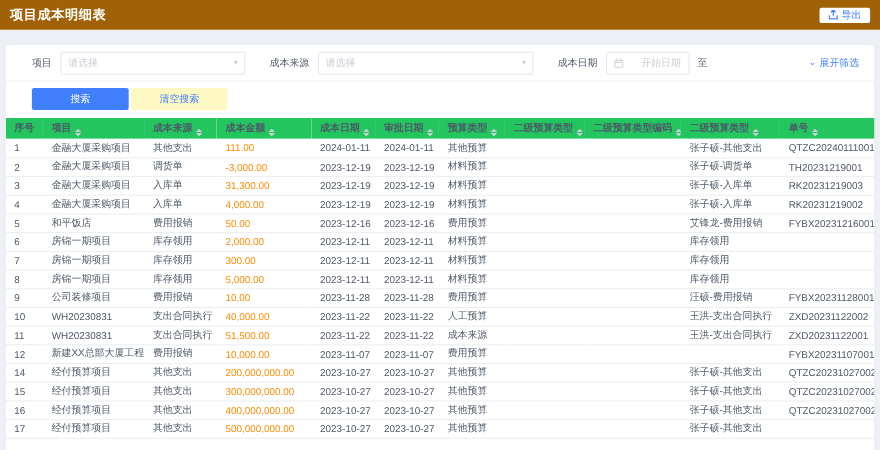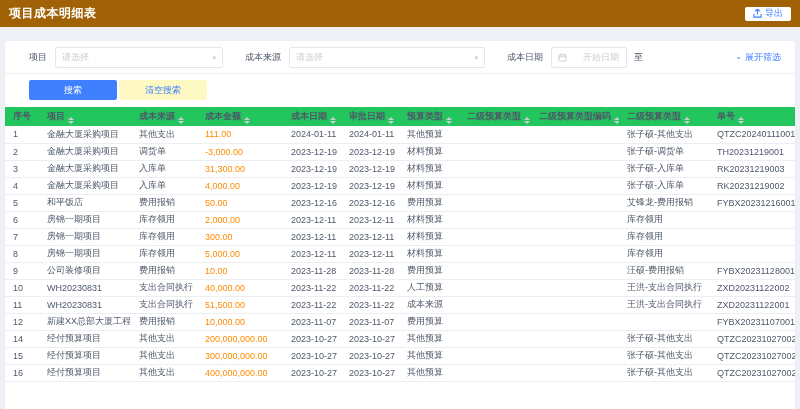--- a/index.html
+++ b/index.html
@@ -347,16 +347,29 @@
           <td>其他支出</td>
           <td class="amount">400,000,000.00</td>
           <td>2023-10-27</td>
           <td>2023-10-27</td>
           <td>其他预算</td>
           <td></td>
           <td></td>
           <td>张子硕-其他支出</td>
           <td>QTZC20231027002</td>
         </tr>
+        <tr>
+          <td>17</td>
+          <td>经付预算项目</td>
+          <td>其他支出</td>
+          <td class="amount">500,000,000.00</td>
+          <td>2023-10-27</td>
+          <td>2023-10-27</td>
+          <td>其他预算</td>
+          <td></td>
+          <td></td>
+          <td>张子硕-其他支出</td>
+          <td></td>
+        </tr>
       </tbody>
   </table>
 
 </div>
 
 </body></html>

